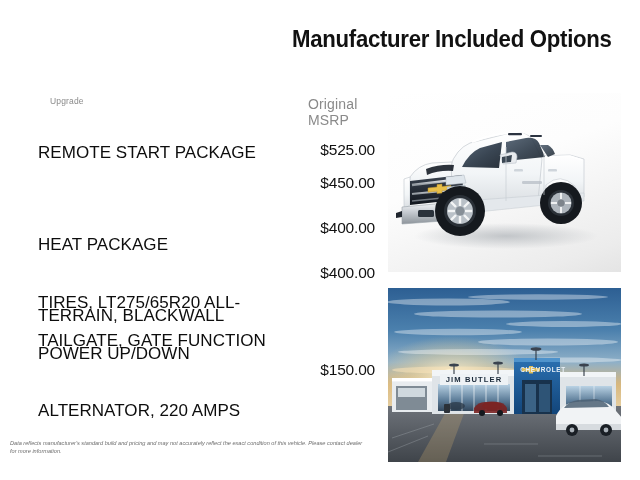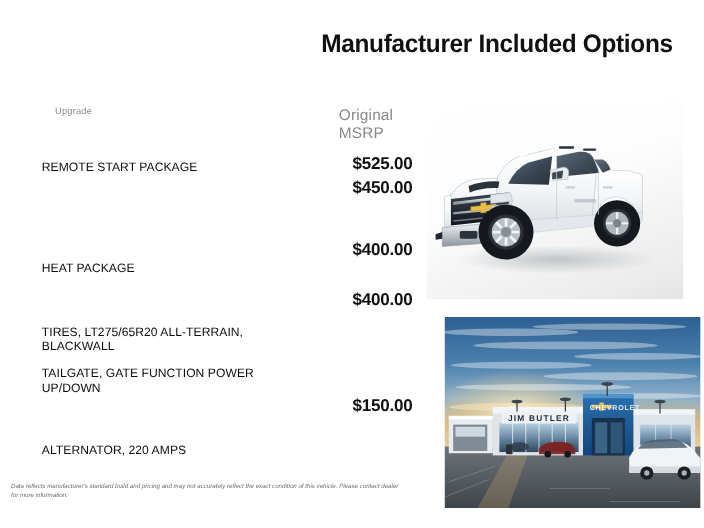--- a/index.html
+++ b/index.html
@@ -63,34 +63,34 @@
     letter-spacing: 0.15px;
   }
 
   .row {
     position: relative;
     width: 386px;
   }
   .label {
     position: absolute;
     left: 10px;
-    font-size: 11px;
+    font-size: 17px;
     color: #0d0d0d;
     line-height: 13.4px;
     letter-spacing: 0.05px;
     width: 245px;
     padding-left: 28px;
   }
   .price {
     position: absolute;
     left: 236px;
     width: 139px;
     text-align: right;
     font-size: 15.5px;
-    font-weight: bold;
+    font-weight: normal;
     color: #101010;
     letter-spacing: -0.2px;
   }
 
   
   #disclaimer {
     position: absolute;
     left: 10px;
     top: 440px;
     width: 360px;
@@ -117,21 +117,21 @@
     left: 0;
     top: 0;
     width: 233px;
     height: 179px;
     background: linear-gradient(160deg, #ffffff 0%, #fdfdfd 42%, #ececec 88%, #e4e4e4 100%);
   }
   #truck-svg { display: block; width: 233px; height: 179px; }
 
   
   #dealer-photo {
-    left: 16px;
+    left: 0;
     top: 195px;
     width: 233px;
     height: 174px;
   }
   #dealer-svg { display: block; width: 233px; height: 174px; }
 </style>
 </head>
 <body>
 
 <div id="page">
@@ -144,21 +144,21 @@
       <div class="th-upgrade">Upgrade</div>
       <div class="th-msrp">Original MSRP</div>
     </div>
 
     <div class="row" style="height:43px;">
       <div class="label" style="top:30px;">REMOTE START PACKAGE</div>
       <div class="price" style="top:25px;">$525.00</div>
     </div>
 
     <div class="row" style="height:60px;">
-      <div class="price" style="top:3px;">$450.00</div>
+      <div class="price" style="top:15px;">$450.00</div>
     </div>
 
     <div class="row" style="height:45px;">
       <div class="label" style="top:19px;">HEAT PACKAGE</div>
       <div class="price" style="top:0px;">$400.00</div>
     </div>
 
     <div class="row" style="height:50px;">
       <div class="label" style="top:32px;">TIRES, LT275/65R20 ALL-TERRAIN, BLACKWALL</div>
       <div class="price" style="top:0px;">$400.00</div>

